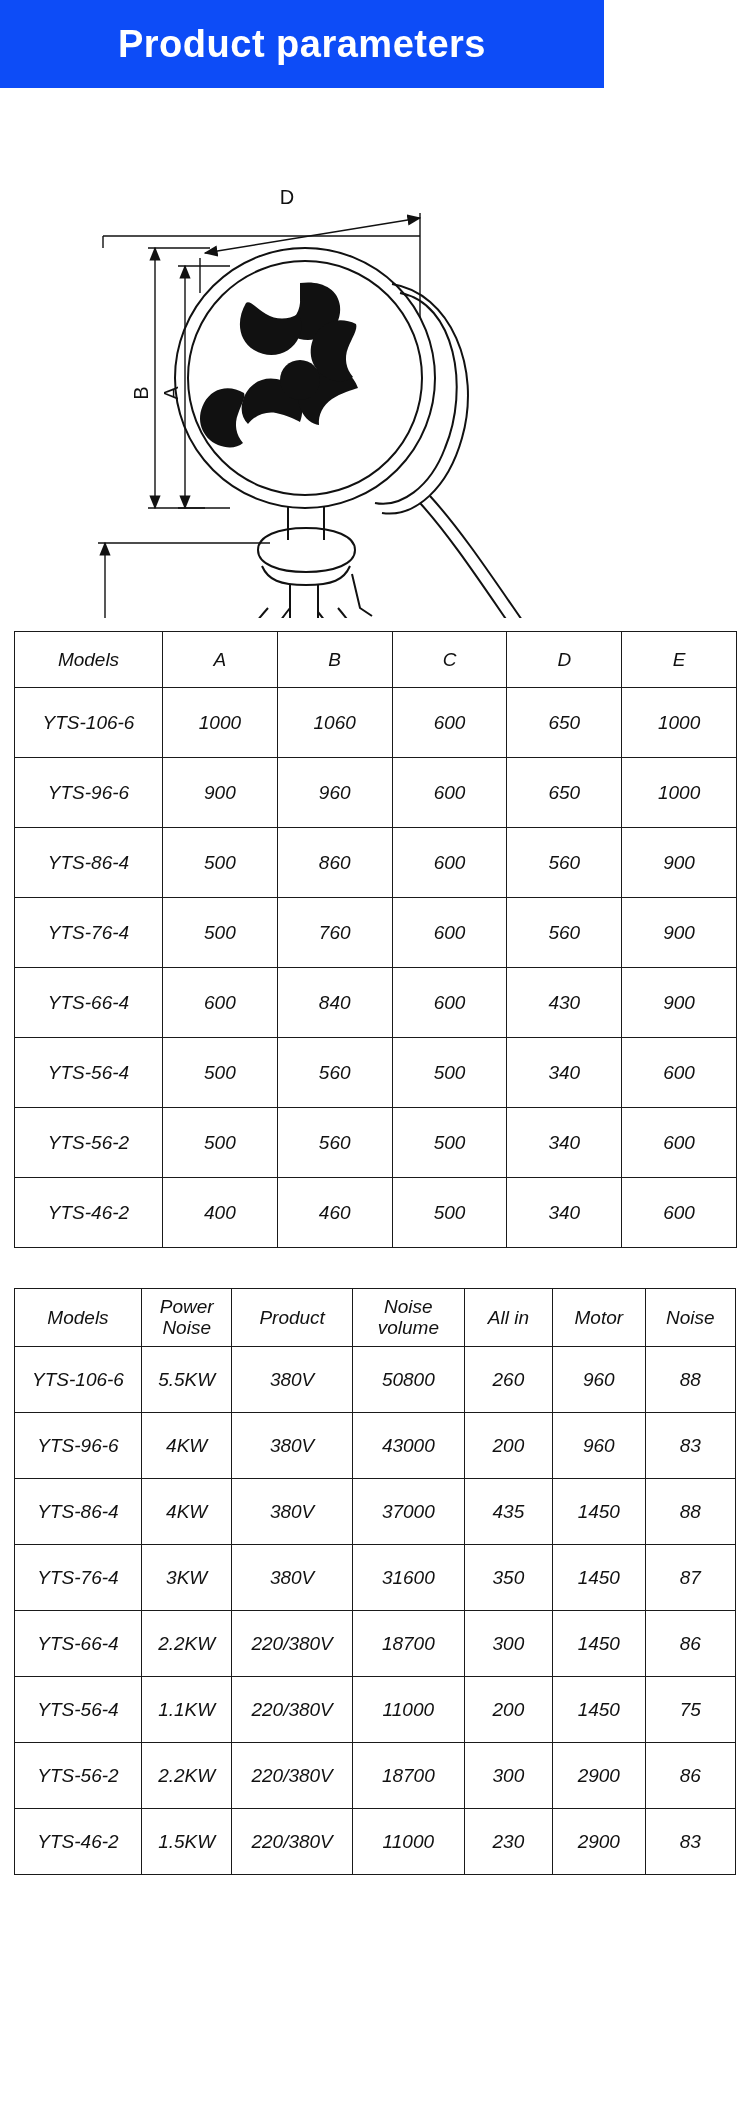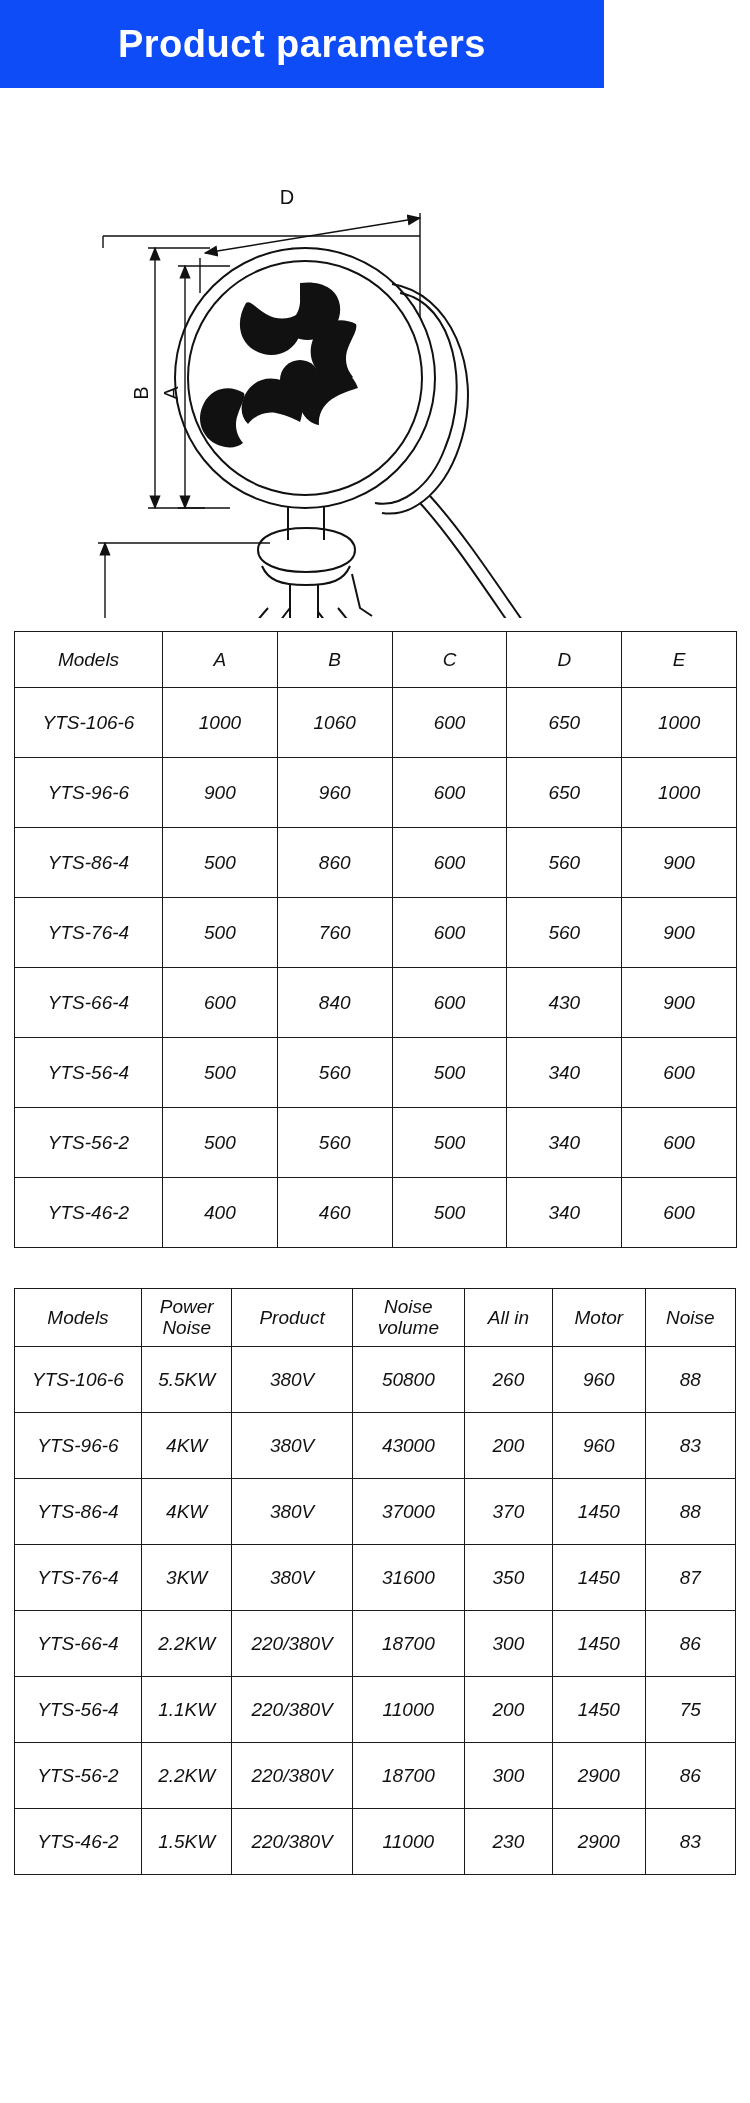--- a/index.html
+++ b/index.html
@@ -328,21 +328,21 @@
           <td>43000</td>
           <td>200</td>
           <td>960</td>
           <td>83</td>
         </tr>
         <tr>
           <td class="model-cell">YTS-86-4</td>
           <td>4KW</td>
           <td>380V</td>
           <td>37000</td>
-          <td>370</td>
+          <td>435</td>
           <td>1450</td>
           <td>88</td>
         </tr>
         <tr>
           <td class="model-cell">YTS-76-4</td>
           <td>3KW</td>
           <td>380V</td>
           <td>31600</td>
           <td>350</td>
           <td>1450</td>

